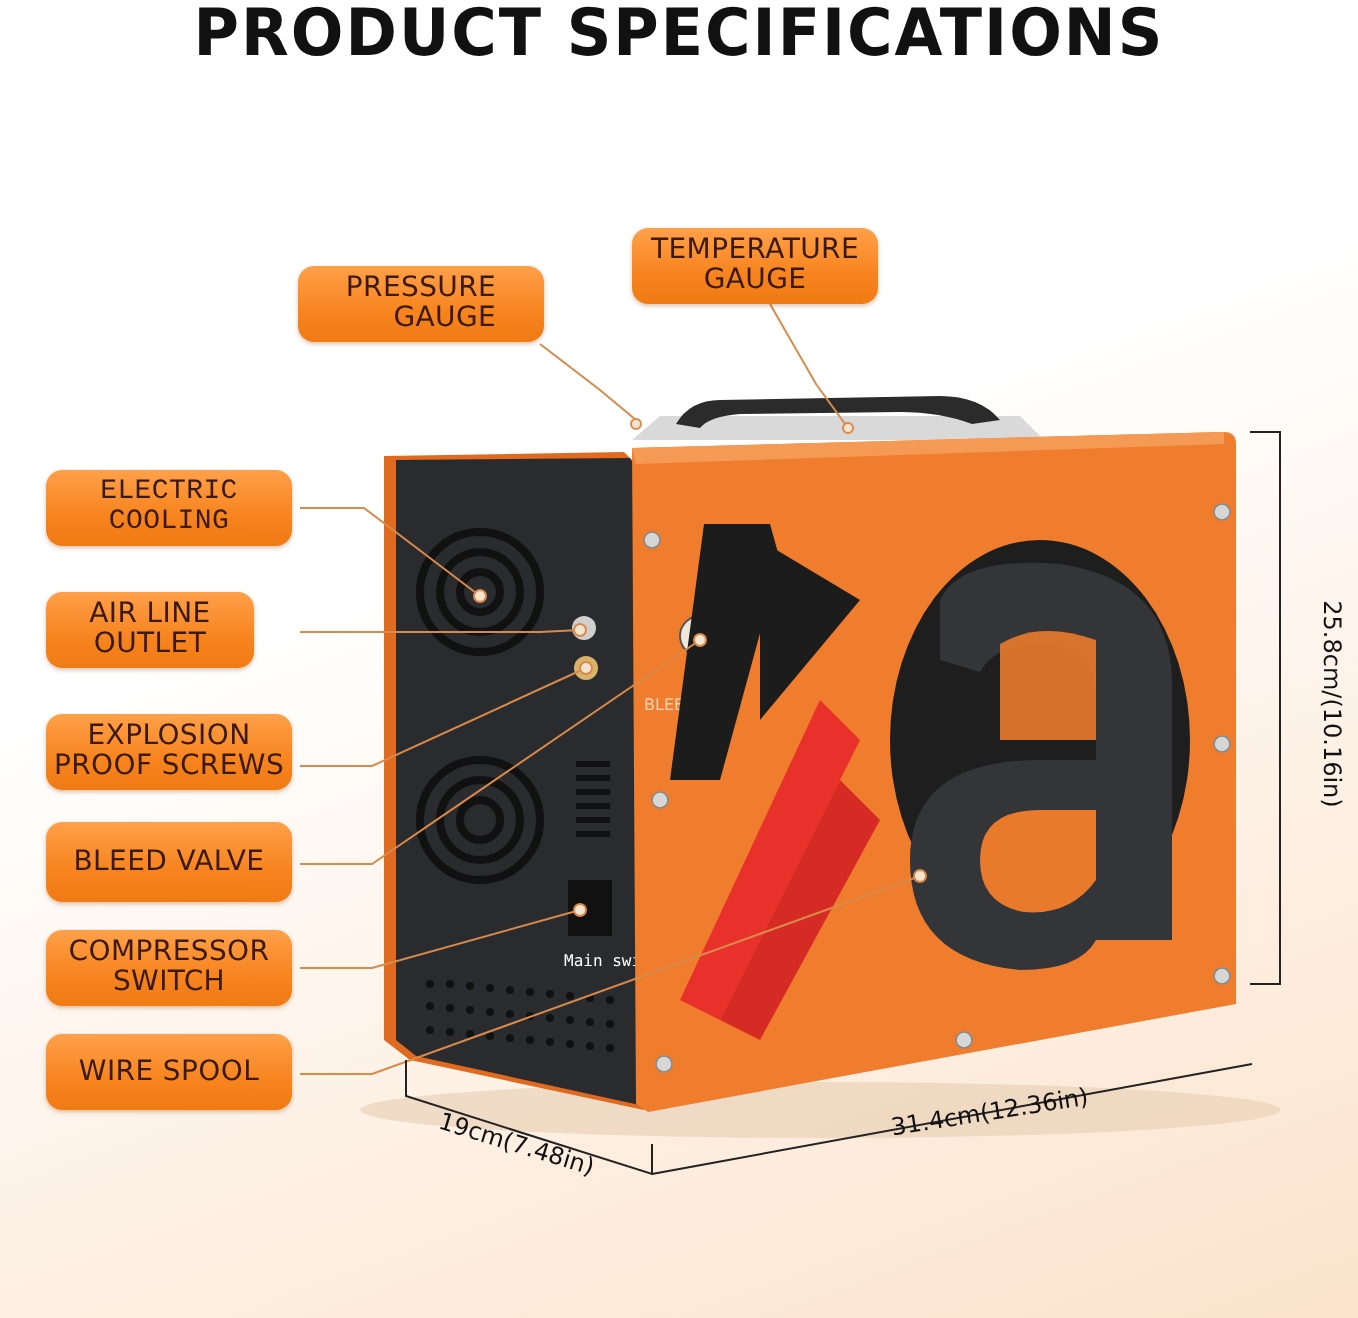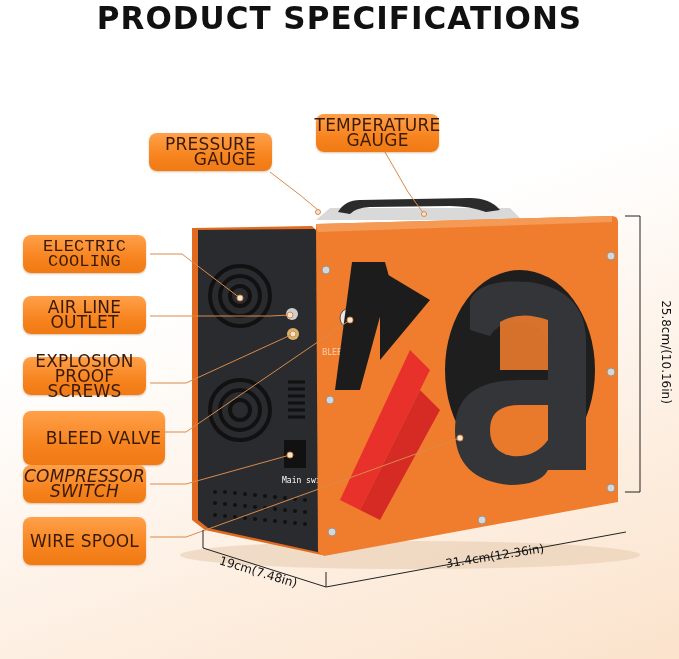--- a/index.html
+++ b/index.html
@@ -11,21 +11,21 @@
   .title {
     position:absolute; left:0; top:0; width:679px; text-align:center;
     font-family: "DejaVu Sans", sans-serif; font-weight:bold;
     font-size:31px; letter-spacing:1px; color:#111; line-height:34px;
     transform: scaleY(1.05);
   }
   .callout {
     position:absolute; border-radius:8px;
     background: linear-gradient(180deg, #ffa04a 0%, #f7841f 60%, #f07a14 100%);
     box-shadow: 0 1px 2px rgba(150,80,20,0.35);
-    color:#3a1a08; text-align:center; font-size:17px; line-height:15px;
+    color:#3a1a08; text-align:center; font-size:14px; line-height:15px;
     display:flex; align-items:center; justify-content:center;
     font-family: "DejaVu Sans", sans-serif; letter-spacing:0.2px;
   }
   .callout span { white-space:pre-line; }
   svg.overlay { position:absolute; left:0; top:0; }
   .dim { position:absolute; font-family:"DejaVu Sans", sans-serif; font-size:12px; color:#111; }
 </style>
 </head>
 <body>
 
@@ -171,30 +171,30 @@
 GAUGE</span>
   </div>
 <div class="callout" style="left:316px; top:114px; width:123px; height:38px;">
     <span>TEMPERATURE
 GAUGE</span>
   </div>
 <div class="callout" style="left:23px; top:235px; width:123px; height:38px;font-family:Liberation Mono, monospace;">
     <span>ELECTRIC
 COOLING</span>
   </div>
-<div class="callout" style="left:23px; top:296px; width:123px; height:38px;">
+<div class="callout" style="left:23px; top:296px; width:104px; height:38px;">
     <span>AIR LINE
 OUTLET</span>
   </div>
 <div class="callout" style="left:23px; top:357px; width:123px; height:38px;">
     <span>EXPLOSION
 PROOF SCREWS</span>
   </div>
-<div class="callout" style="left:23px; top:411px; width:123px; height:54px;padding-left:19px;">
+<div class="callout" style="left:23px; top:411px; width:123px; height:40px;">
     <span>BLEED VALVE</span>
   </div>
-<div class="callout" style="left:23px; top:465px; width:123px; height:38px;font-style:italic;">
+<div class="callout" style="left:23px; top:465px; width:123px; height:38px;">
     <span>COMPRESSOR
 SWITCH</span>
   </div>
-<div class="callout" style="left:23px; top:517px; width:123px; height:48px;">
+<div class="callout" style="left:23px; top:517px; width:123px; height:38px;">
     <span>WIRE SPOOL</span>
   </div>
 
 </body></html>

